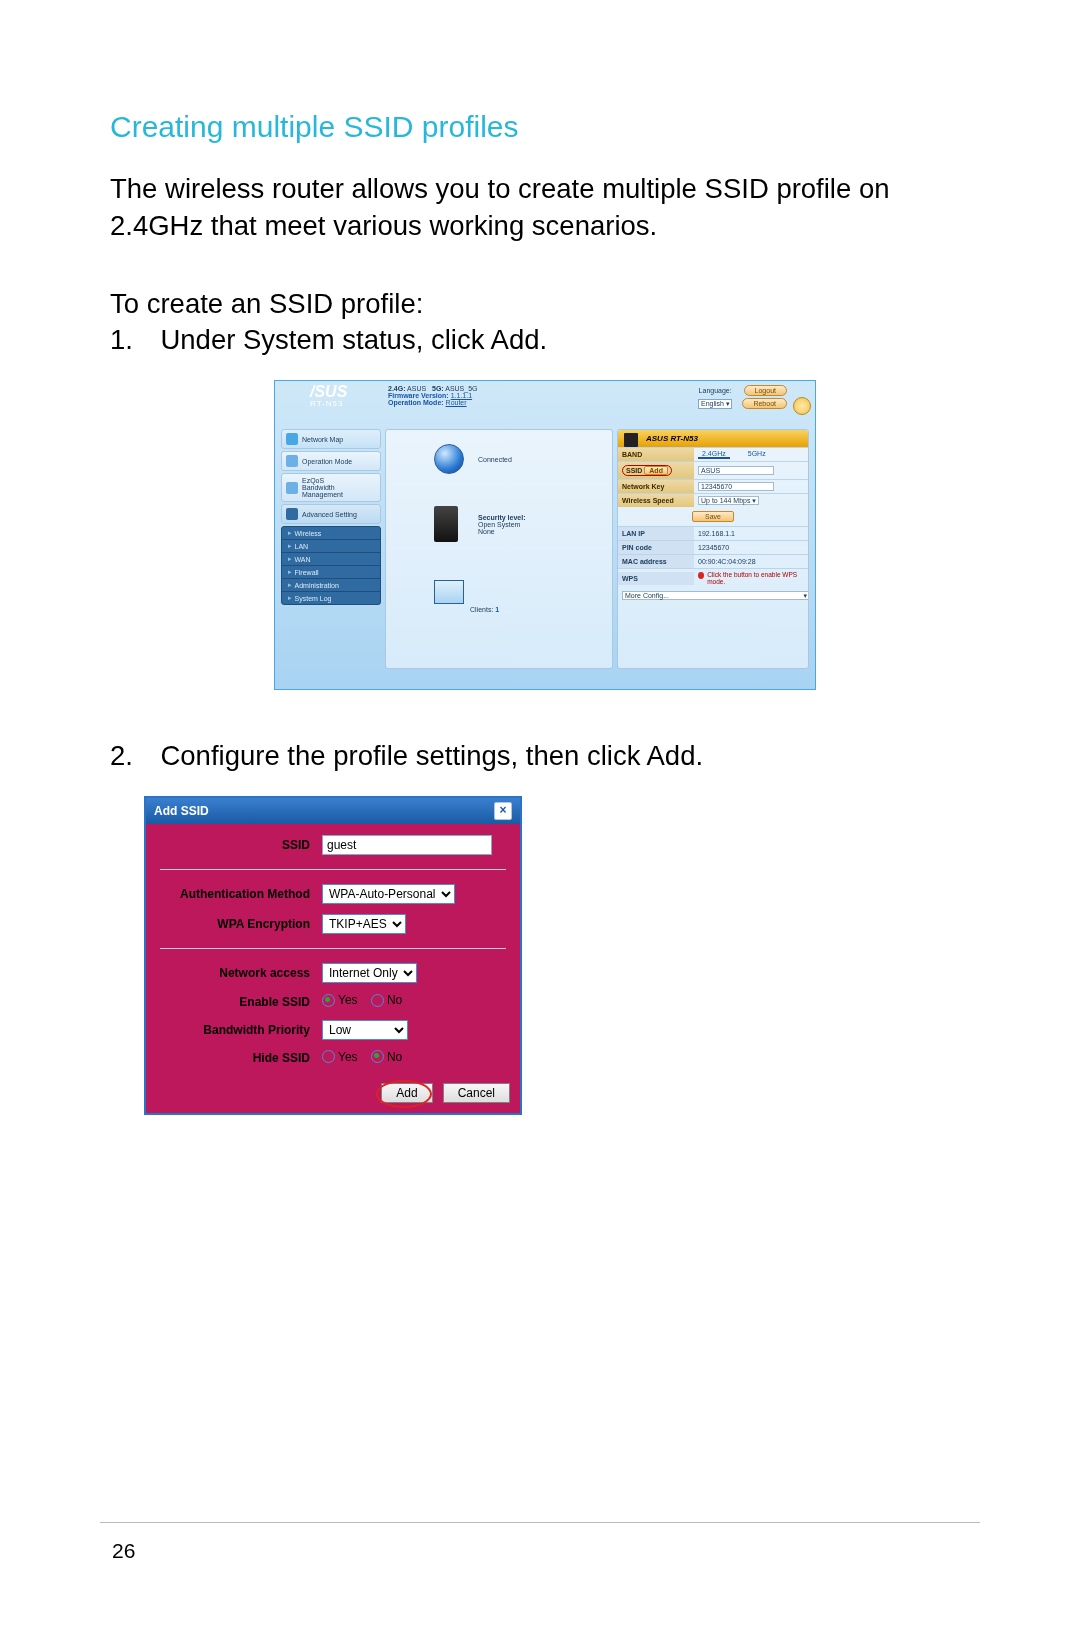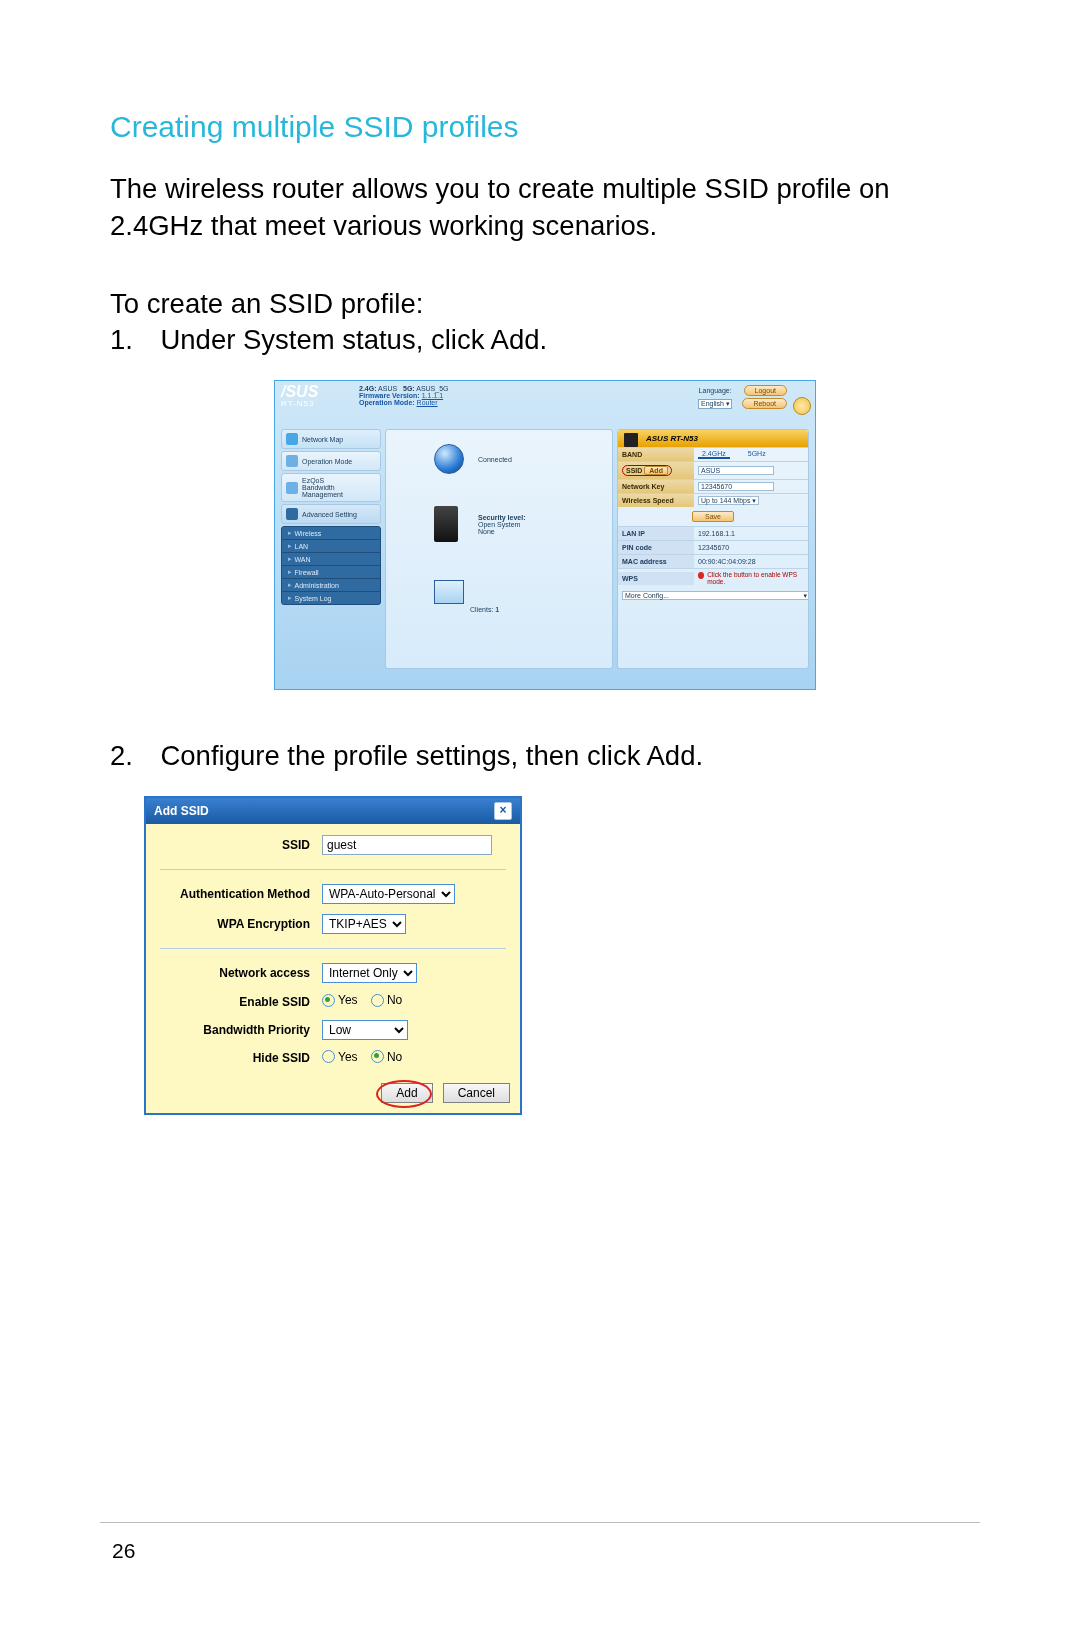--- a/index.html
+++ b/index.html
@@ -4,21 +4,21 @@
 <style>
   html, body { margin:0; padding:0; background:#fff; font-family:"Segoe UI", Arial, sans-serif; color:#000; }
   .page { width:1080px; height:1627px; position:relative; box-sizing:border-box; padding:110px 100px 0 110px; }
   .section-title { color:#27b8d9; font-size:30px; font-weight:400; margin-bottom:26px; }
   .body-text { font-size:27.5px; line-height:1.35; margin-bottom:44px; }
   .lead-in { font-size:27.5px; margin-bottom:4px; }
   .step { font-size:27.5px; margin-bottom:24px; }
 
   
   .router-shot { width:540px; margin:0 auto 50px auto; border:1px solid #4aa7e6; background:linear-gradient(#cfe8f8,#a8d3f2); font-family:Tahoma,Arial,sans-serif; font-size:8px; color:#204060; position:relative; }
-  .router-header { height:40px; display:flex; align-items:flex-start; padding:4px 6px 0 6px; gap:10px; }
+  .router-header { height:40px; display:flex; align-items:flex-start; padding:4px 6px 0 6px; gap:10px;margin-left:29px; }
   .asus-logo { width:68px; }
   .asus-word { color:#fff; font-family:Arial,sans-serif; font-weight:bold; font-size:16px; font-style:italic; line-height:14px; }
   .asus-model { color:#fff; font-size:8px; letter-spacing:1px; }
   .hdr-mid { flex:1; font-size:7px; color:#204060; }
   .hdr-mid .ln { white-space:nowrap; }
   .hdr-mid b { font-weight:bold; }
   .hdr-right { display:flex; flex-direction:column; align-items:flex-end; gap:2px; padding-right:22px; }
   .lang-row { display:flex; align-items:center; gap:4px; font-size:7px;}
   .pill { display:inline-block; padding:1px 10px; border-radius:8px; background:linear-gradient(#fdebc8,#f3c476); border:1px solid #c48a2a; color:#7a4b00; font-size:7px; cursor:pointer; }
   .sel { border:1px solid #7fa7c9; font-size:7px; padding:0 2px; background:#fff; }
@@ -60,21 +60,21 @@
   .ssid-add { display:inline-block; border:1px solid #b00; border-radius:7px; padding:0 3px; }
   .btn-add-sm { display:inline-block; background:linear-gradient(#fdebc8,#f3c476); border:1px solid #c48a2a; color:#7a4b00; padding:0 4px; border-radius:2px; font-size:7px; cursor:pointer;}
   .inp { border:1px solid #9fbcd4; padding:0 2px; font-size:7px; background:#fff; display:inline-block; min-width:70px;}
   .sel-sm { border:1px solid #9fbcd4; font-size:7px; background:#fff; padding:0 2px;}
   .save-row { text-align:center; padding:4px 0; }
   .clicknote { color:#a00; font-size:6.5px; display:flex; gap:3px;}
   .clicknote::before{content:"";width:7px;height:7px;border-radius:50%;background:#d22;margin-top:1px;}
   .more-row{padding:4px;}
 
   
-  .dlg { width:374px; margin:0 0 0 34px; border:2px solid #2a74c7; background:#fef9c3; font-family:Tahoma,Arial,sans-serif; font-size:12px; color:#000; }
+  .dlg { width:374px; margin:0 0 0 34px; border:2px solid #2a74c7; background:#be185d; font-family:Tahoma,Arial,sans-serif; font-size:12px; color:#000; }
   .dlg-title { background:linear-gradient(#3a80d0,#195aa3); color:#fff; font-weight:bold; padding:4px 8px; display:flex; justify-content:space-between; align-items:center;}
   .dlg-close { width:16px;height:16px; background:#fff; color:#195aa3; text-align:center; line-height:14px; font-weight:bold; border:1px solid #a7c9e6; cursor:pointer; border-radius:2px;}
   .dlg-body { padding:6px 10px 4px 10px;}
   .dlg-body table { width:100%; border-collapse:collapse; }
   .dlg-body td { padding:5px 4px; vertical-align:middle; font-size:12px;}
   .dlg-body td.lab { text-align:right; font-weight:bold; width:150px; padding-right:8px;}
   .dlg hr { border:none; border-top:1px solid #b8cfe2; margin:4px 0;}
   .dlg input[type=text]{ border:1px solid #8aa8c2; padding:2px 4px; font-size:12px; width:160px; background:#fff;}
   .dlg select { border:1px solid #8aa8c2; font-size:12px; background:#fff; padding:1px 2px;}
   .dlg .sel-blue { border:1px solid #4a8ed6; }

